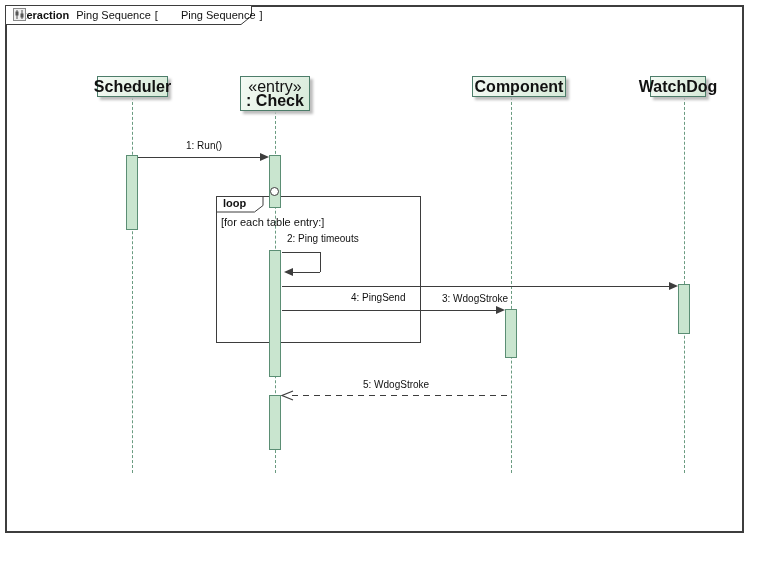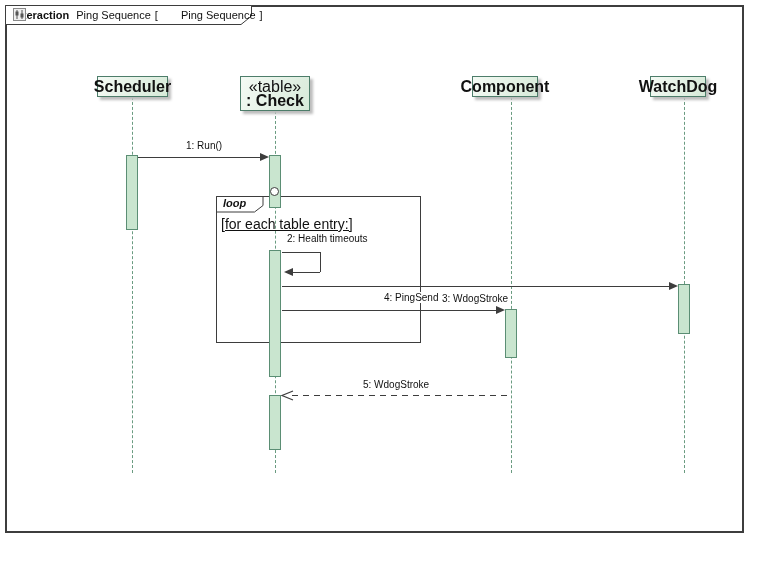--- a/index.html
+++ b/index.html
@@ -44,27 +44,27 @@
     border-left:9px solid #3d3d3d;
   }
   .arrow-left{
     position:absolute;width:0;height:0;
     border-top:4px solid transparent;border-bottom:4px solid transparent;
     border-right:9px solid #3d3d3d;
   }
   .msg-label{position:absolute;font-size:10px;white-space:nowrap;background:#fff;padding:0 2px;}
   .loop-frame{
     position:absolute;left:216px;top:196px;width:205px;height:147px;
-    border:1px solid #3d3d3d;box-sizing:border-box;font-style:italic;
+    border:1px solid #3d3d3d;box-sizing:border-box;
   }
   .loop-label{position:absolute;left:-1px;top:-1px;width:48px;height:17px;}
   .loop-label span{
     position:absolute;left:7px;top:1px;font-size:11px;font-weight:bold;
   }
-  .guard{position:absolute;left:221px;top:216px;font-size:14px;white-space:nowrap;text-decoration:underline;}
+  .guard{position:absolute;left:221px;top:216px;font-size:11px;white-space:nowrap;}
   .state-circle{
     position:absolute;left:270px;top:187px;width:9px;height:9px;border-radius:50%;
     background:#fff;border:1px solid #3e3e3e;box-sizing:border-box;
   }
 </style>
 </head>
 <body>
 
 <div class="canvas">
 
@@ -94,24 +94,24 @@
 
   <div class="lifeline" style="left:132px;top:97px;height:376px;"></div>
   <div class="lifeline" style="left:275px;top:111px;height:362px;"></div>
   <div class="lifeline" style="left:511px;top:97px;height:376px;"></div>
   <div class="lifeline" style="left:684px;top:97px;height:376px;"></div>
 
   <div class="head" style="left:97px;top:76px;width:71px;height:21px;">
     <span>Scheduler</span>
   </div>
   <div class="head" style="left:240px;top:76px;width:70px;height:35px;">
-    <span class="stereo">«table»</span>
+    <span class="stereo">«entry»</span>
     <span>: Check</span>
   </div>
-  <div class="head" style="left:472px;top:76px;width:66px;height:21px;">
+  <div class="head" style="left:472px;top:76px;width:94px;height:21px;">
     <span>Component</span>
   </div>
   <div class="head" style="left:650px;top:76px;width:56px;height:21px;">
     <span>WatchDog</span>
   </div>
 
   <div class="loop-frame">
     <div class="loop-label">
       <svg width="48" height="17">
         <polygon points="0.5,0.5 47,0.5 47,9.5 38.5,16 0.5,16" fill="#ffffff" stroke="#3d3d3d" stroke-width="1"></polygon>
@@ -130,37 +130,37 @@
 
   <div class="state-circle"></div>
 
   <div>
     <div class="msg-line" style="left:138px;top:157px;width:123px;"></div>
     <div class="arrow-right" style="left:260px;top:153px;"></div>
     <div class="msg-label" style="left:184px;top:140px;">1: Run()</div>
   </div>
 
   <div>
-    <div class="msg-label" style="left:285px;top:233px;">2: Health timeouts</div>
+    <div class="msg-label" style="left:285px;top:233px;">2: Ping timeouts</div>
     <div class="msg-line" style="left:282px;top:252px;width:38px;"></div>
     <div class="msg-vline" style="left:320px;top:252px;height:20px;"></div>
     <div class="msg-line" style="left:293px;top:272px;width:27px;"></div>
     <div class="arrow-left" style="left:284px;top:268px;"></div>
   </div>
 
   <div>
     <div class="msg-line" style="left:282px;top:286px;width:387px;"></div>
     <div class="arrow-right" style="left:669px;top:282px;"></div>
     <div class="msg-label" style="left:440px;top:266px;margin-top:27px;">3: WdogStroke</div>
   </div>
 
   <div>
     <div class="msg-line" style="left:282px;top:310px;width:214px;"></div>
     <div class="arrow-right" style="left:496px;top:306px;"></div>
-    <div class="msg-label" style="left:382px;top:292px;">4: PingSend</div>
+    <div class="msg-label" style="left:349px;top:292px;">4: PingSend</div>
   </div>
 
   <div>
     <div class="msg-line-dashed" style="left:292px;top:395px;width:219px;"></div>
     <svg style="position:absolute;left:281px;top:390px;" width="13" height="11">
       <path d="M12,1 L1,5.5 L12,10" fill="none" stroke="#3d3d3d" stroke-width="1.2"></path>
     </svg>
     <div class="msg-label" style="left:361px;top:379px;">5: WdogStroke</div>
   </div>
 

